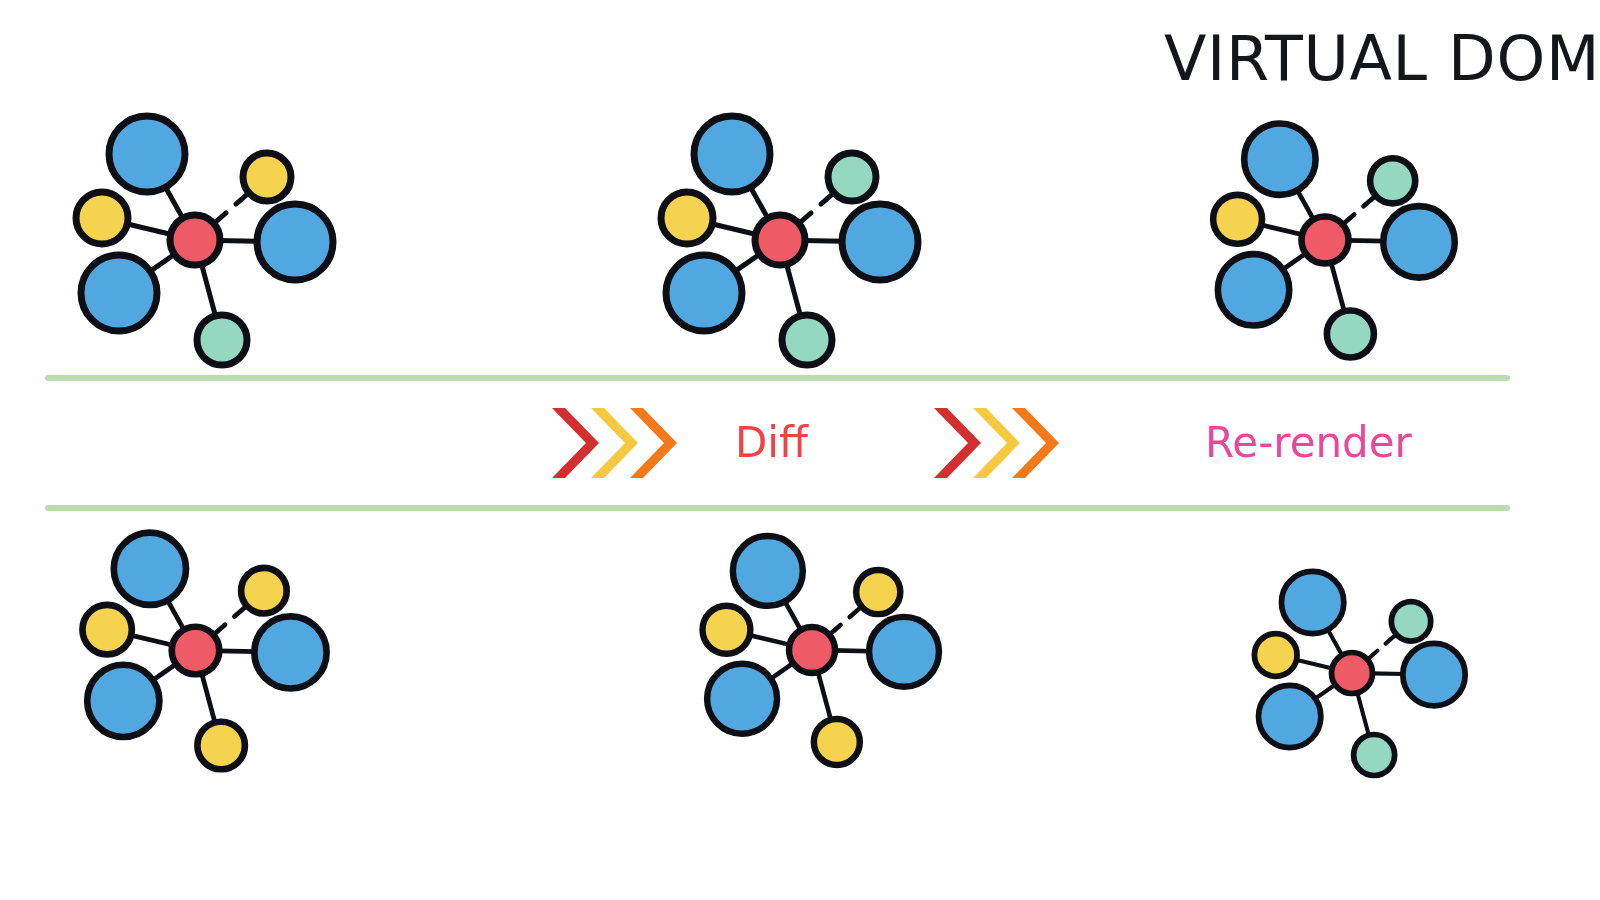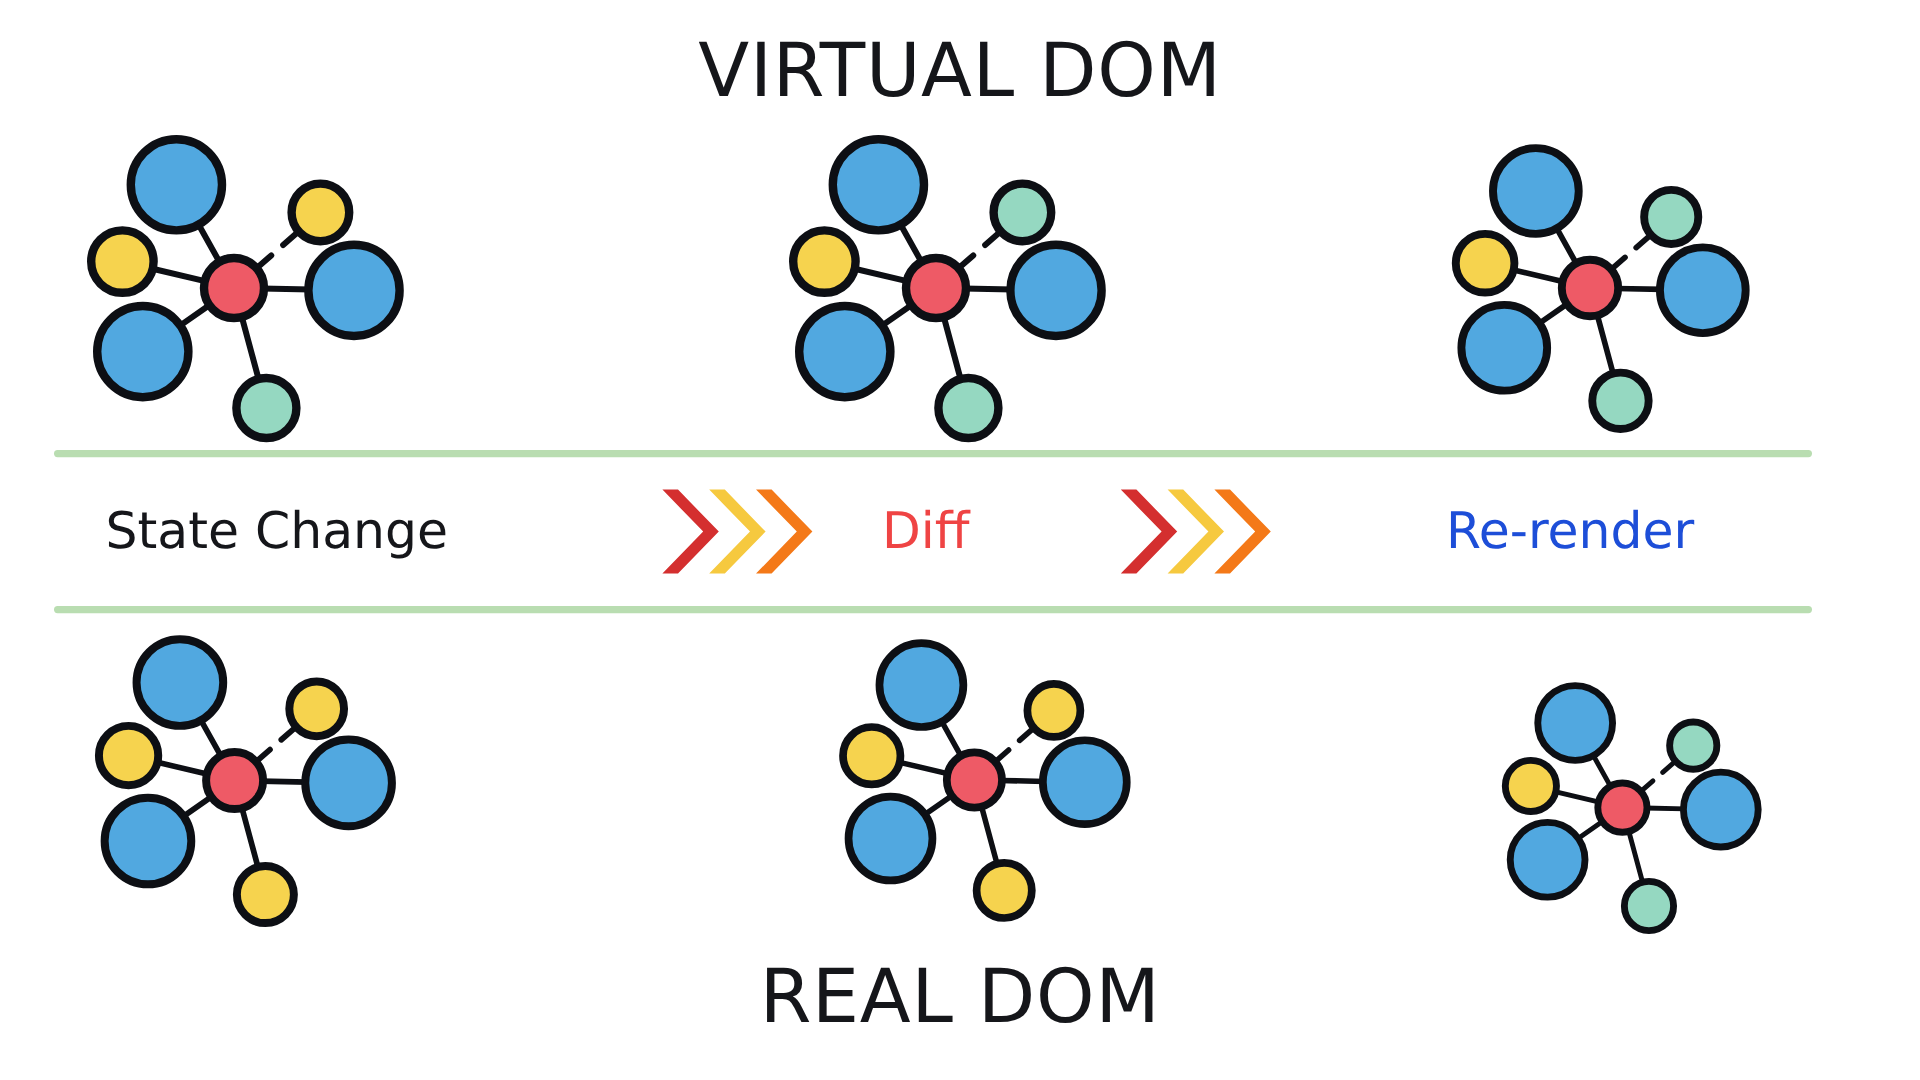--- a/index.html
+++ b/index.html
@@ -72,47 +72,45 @@
   .graph svg{display:block;overflow:visible;}
 
   .node-outline{stroke:#0d0f14;stroke-width:7;}
   .edge{stroke:#0d0f14;stroke-width:5;stroke-linecap:round;fill:none;}
 </style>
 </head>
 <body style="background: rgb(255, 255, 255);">
 
 <div id="stage">
 
-  <div class="title" id="title-top" style="color: rgb(21, 22, 26);">VIRTUAL DOM</div>
+  <div class="title" id="title-top" style="color: rgb(21, 22, 26); text-align: right;">VIRTUAL DOM</div>
 
   <div class="divider" id="divider-top" style="background: rgb(185, 221, 177);"></div>
 
   <div class="band">
-    <div class="step-label" id="label-state" style="color: rgb(21, 22, 26);">State Change</div>
 
     <div class="chevrons" id="chevrons-1"><svg viewBox="0 0 130 78" width="130" height="78">
           <path d="M 4 4 L 38 39 L 4 74 L 17 74 L 51 39 L 17 4 Z" fill="#d42f2f"></path>
           <path d="M 43 4 L 77 39 L 43 74 L 56 74 L 90 39 L 56 4 Z" fill="#f6c93f"></path>
           <path d="M 82 4 L 116 39 L 82 74 L 95 74 L 129 39 L 95 4 Z" fill="#f47918"></path>
         </svg></div>
 
     <div class="step-label" id="label-diff" style="color: #ef4444;">Diff</div>
 
     <div class="chevrons" id="chevrons-2"><svg viewBox="0 0 130 78" width="130" height="78">
           <path d="M 4 4 L 38 39 L 4 74 L 17 74 L 51 39 L 17 4 Z" fill="#d42f2f"></path>
           <path d="M 43 4 L 77 39 L 43 74 L 56 74 L 90 39 L 56 4 Z" fill="#f6c93f"></path>
           <path d="M 82 4 L 116 39 L 82 74 L 95 74 L 129 39 L 95 4 Z" fill="#f47918"></path>
         </svg></div>
 
-    <div class="step-label" id="label-rerender" style="color: #1d4ed8;">Re-render</div>
+    <div class="step-label" id="label-rerender" style="color: #ec4899;">Re-render</div>
   </div>
 
   <div class="divider" id="divider-bottom" style="background: rgb(185, 221, 177);"></div>
 
-  <div class="title" id="title-bottom" style="color: rgb(21, 22, 26);">REAL DOM</div>
 
   <div id="graph-layer">
       <div class="graph" style="left: 45px; top: 90px; width: 300px; height: 300px;">
         <svg viewBox="0 0 300 300" width="300" height="300">
           <line x1="138.79057833692485" y1="129.916452853657" x2="119.54518173350894" y2="95.43511727253684" class="edge" stroke="#0d0f14"></line>
           <line x1="167.30926397825817" y1="134.85439401902408" x2="181.03752152400676" y2="122.84216866649408" class="edge" stroke="#0d0f14"></line>
           <line x1="190.9523741959363" y1="114.16667257855573" x2="205.4433127164487" y2="101.4871013731074" class="edge" stroke="#0d0f14"></line>
           <line x1="127.6177338464293" y1="144.7052703722736" x2="80.35540816024768" y2="133.5249352637145" class="edge" stroke="#0d0f14"></line>
           <line x1="172.99540137954017" y1="150.4599080275908" x2="214.00719784071975" y2="151.28014395681438" class="edge" stroke="#0d0f14"></line>
           <line x1="131.1343714806732" y1="163.15629357268844" x2="103.52880985633762" y2="182.40754049492244" class="edge" stroke="#0d0f14"></line>

